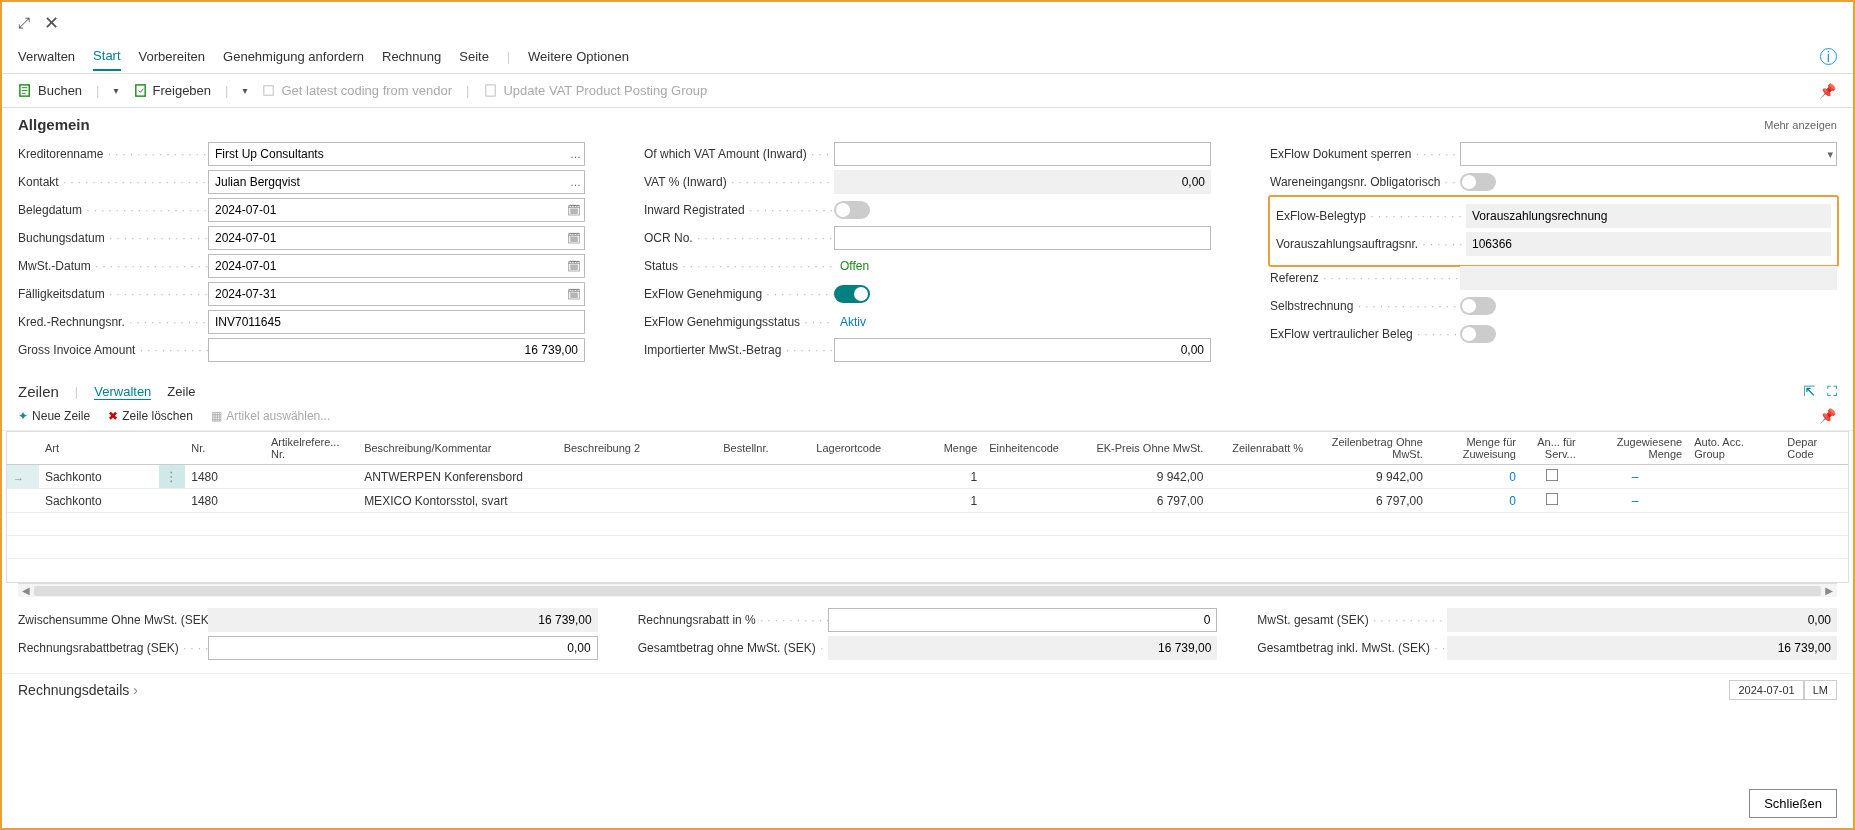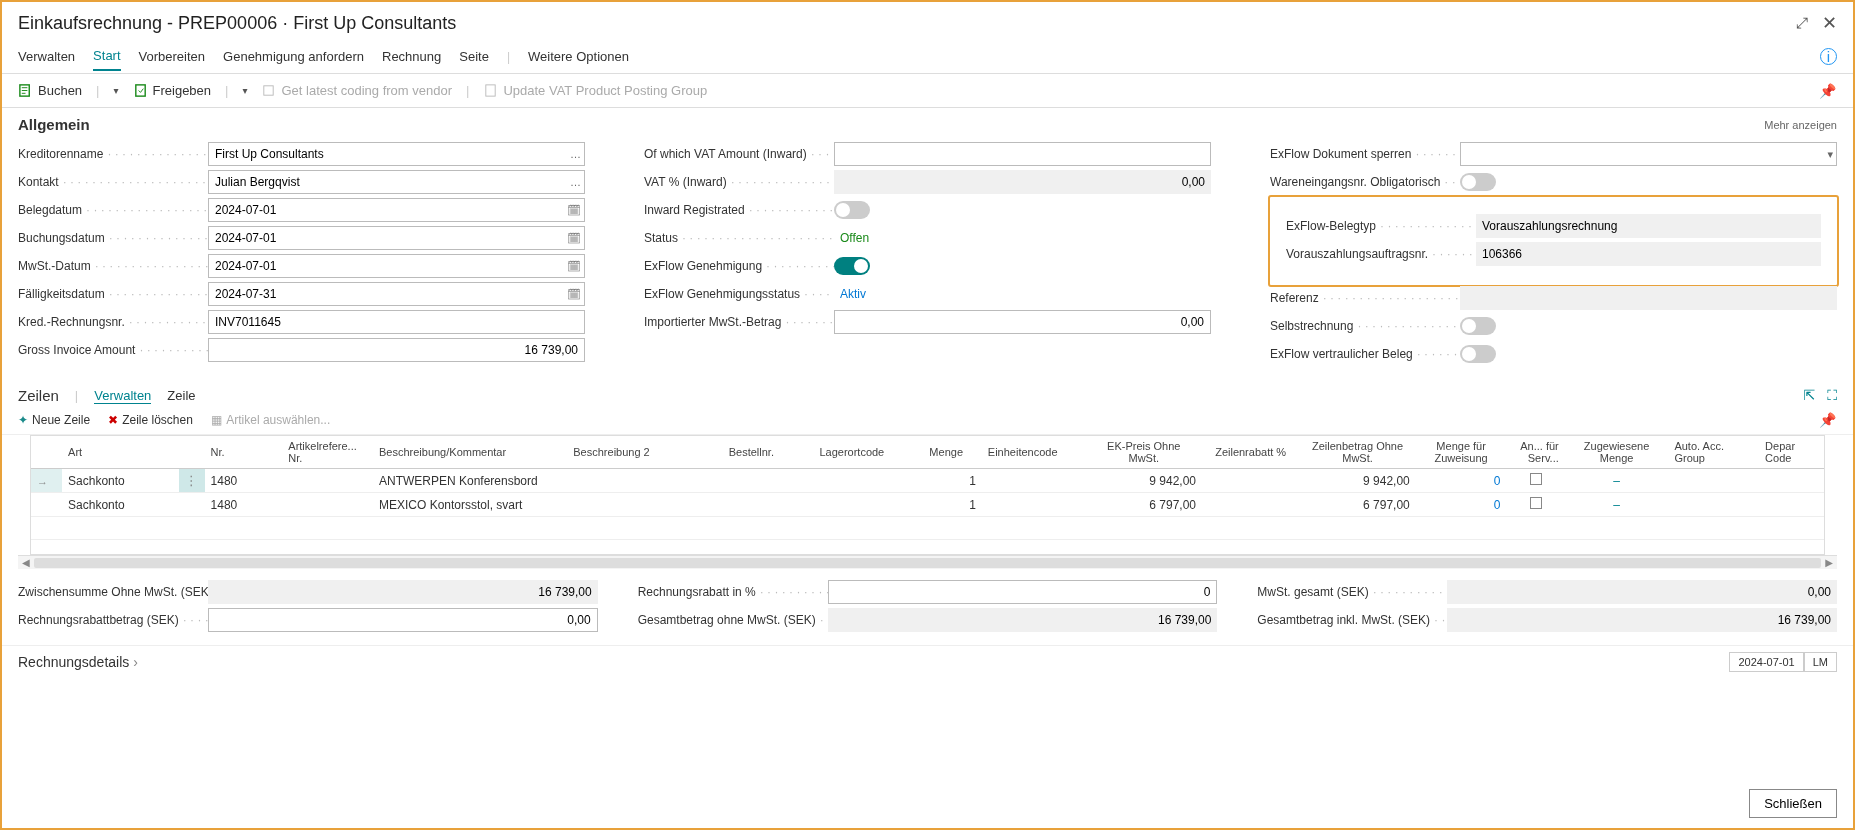--- a/index.html
+++ b/index.html
@@ -33,33 +33,33 @@
 .form-input.readonly { background: #f0f0f0; border: none; }
 .form-input.right { text-align: right; }
 .input-wrap { flex: 1; position: relative; display: flex; }
 .input-btn { position: absolute; right: 4px; top: 50%; transform: translateY(-50%); color: #666; font-size: 11px; cursor: pointer; }
 .status-txt { color: #1a8a1a; font-weight: 400; padding-left: 6px; text-align: center; }
 .status-link { color: #0078d4; padding-left: 6px; }
 .toggle { width: 36px; height: 18px; border-radius: 9px; background: #ccc; position: relative; cursor: pointer; }
 .toggle.on { background: #008080; }
 .toggle::after { content: ""; position: absolute; width: 14px; height: 14px; background: #fff; border-radius: 50%; top: 2px; left: 2px; }
 .toggle.on::after { left: 20px; }
-.highlight-box { border: 2px solid #e8a13a; border-radius: 3px; padding: 16px; margin: -2px; }
+.highlight-box { border: 2px solid #e8a13a; border-radius: 3px; padding: 6px; margin: -2px; }
 .lines-header { display: flex; align-items: center; padding: 10px 16px 4px; gap: 16px; font-size: 13px; }
 .lines-title { font-size: 15px; font-weight: 400; }
 .lines-tab { color: #00838f; border-bottom: 1px solid #00838f; cursor: pointer; }
 .lines-tab2 { cursor: pointer; }
 .lines-icons { margin-left: auto; display: flex; gap: 12px; color: #00838f; font-size: 14px; }
 .lines-toolbar { display: flex; align-items: center; padding: 4px 16px 6px; gap: 18px; border-bottom: 1px solid #eee; }
 .lt-btn { display: flex; align-items: center; gap: 4px; cursor: pointer; font-size: 12px; }
 .lt-btn.disabled { color: #aaa; }
-.table-wrap { margin: 0 28px; border: 1px solid #ddd; height: 120px; overflow: auto; position: relative; }
+.table-wrap { margin: 0 4px; border: 1px solid #ddd; height: 152px; overflow: auto; position: relative; }
 table { border-collapse: collapse; width: 100%; table-layout: fixed; }
 th { background: #fff; font-weight: 400; font-size: 11px; color: #444; padding: 4px 6px; text-align: left; border-bottom: 1px solid #ccc; height: 30px; vertical-align: middle; }
-th.right { text-align: center; }
+th.right { text-align: right; }
 td { padding: 4px 6px; font-size: 12px; border-bottom: 1px solid #eee; height: 22px; color: #333; }
 td.right { text-align: right; }
 td.link { color: #0078d4; }
 tr.selected td:first-child { background: #e0f0f0; }
 .row-arrow { color: #888; font-size: 11px; }
 .row-menu { color: #888; font-size: 13px; cursor: pointer; }
 .hscroll { height: 14px; background: #f4f4f4; border-top: 1px solid #ddd; display:flex; align-items:center; padding: 0 4px; margin: 0 16px; font-size:10px; color:#888; }
 .hscroll .hbar{flex:1; height:10px; background:#ddd; margin:0 4px; border-radius:2px}
 .totals { display: flex; padding: 10px 16px; gap: 40px; }
 .tot-col { flex: 1; }
@@ -69,21 +69,20 @@
 .det-chip { border: 1px solid #ccc; padding: 3px 8px; font-size: 11px; background: #fff; }
 .footer { position: absolute; bottom: 10px; right: 16px; }
 .btn-close { border: 1px solid #888; background: #fff; padding: 6px 14px; font-size: 13px; cursor: pointer; }
 .chk { width:12px; height:12px; border:1px solid #888; display:inline-block; }
 .minus { color:#00838f; text-align:center; }
 </style>
 </head>
 <body>
 
 <div class="window-header">
-  <div class="window-title">Einkaufsrechnung - PREP00006 · First Up Consultants</div>
   <div class="window-ctrls">
     <span>⤢</span>
     <span style="font-size:18px">✕</span>
   </div>
 </div>
 
 <div class="tab-row">
   <span class="tab">Verwalten</span>
   <span class="tab active">Start</span>
   <span class="tab">Vorbereiten</span>
@@ -203,20 +202,26 @@
     </div>
     <div class="form-row">
       <div class="form-label">VAT % (Inward)</div>
       <div class="input-wrap">
           <input class="form-input readonly right" readonly="" value="0,00" style="">
         </div>
     </div>
     <div class="form-row">
       <div class="form-label">Inward Registrated</div>
       <div class="toggle"></div>
+    </div>
+    <div class="form-row">
+      <div class="form-label">OCR No.</div>
+      <div class="input-wrap">
+          <input class="form-input" value="" style="">
+        </div>
     </div>
     <div class="form-row">
       <div class="form-label">Status</div>
       <span class="status-txt">Offen</span>
     </div>
     <div class="form-row">
       <div class="form-label">ExFlow Genehmigung</div>
       <div class="toggle on"></div>
     </div>
     <div class="form-row">

